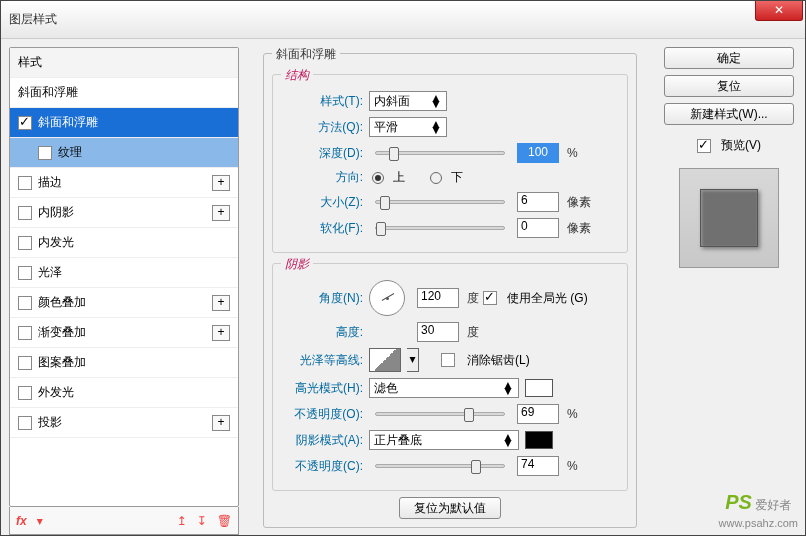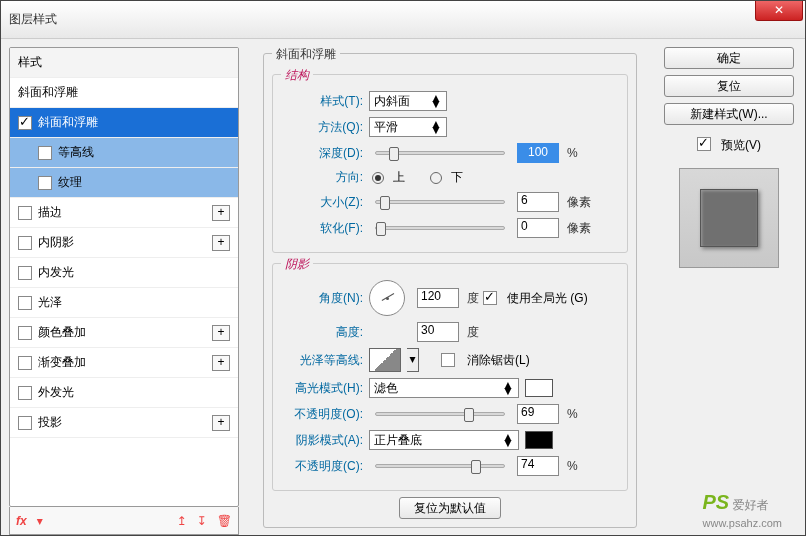--- a/index.html
+++ b/index.html
@@ -45,25 +45,25 @@
 .angle-dial::after { content: ""; position: absolute; width: 14px; height: 1px; background: #555; top: 12px; left: 10px; transform: rotate(-30deg); transform-origin: right; }
 .angle-dial::before { content: ""; position: absolute; width: 3px; height: 3px; background: #555; border-radius: 50%; top: 16px; left: 16px; }
 .contour-swatch { width: 32px; height: 24px; border: 1px solid #666; background: linear-gradient(135deg, #fff 50%, #888 50%); cursor: pointer; }
 .contour-dd { width: 12px; height: 24px; border: 1px solid #666; border-left: none; background: #eee; text-align: center; line-height: 20px; cursor: pointer; }
 .color-swatch { width: 28px; height: 18px; border: 1px solid #555; cursor: pointer; }
 .btn { border: 1px solid #888; background: linear-gradient(#fdfdfd, #e8e8e8); padding: 2px 14px; border-radius: 3px; cursor: pointer; min-width: 90px; text-align: center; height: 22px; line-height: 16px; }
 .bottom-btns { display: flex; justify-content: center; gap: 14px; margin-top: 6px; }
 
 .right-col { width: 136px; display: flex; flex-direction: column; gap: 6px; align-items: center; }
 .right-col .btn { width: 130px; }
-.preview-check { display: flex; align-items: flex-start; gap: 4px; margin-top: 6px; }
+.preview-check { display: flex; align-items: center; gap: 4px; margin-top: 6px; }
 .preview-box { width: 100px; height: 100px; border: 1px solid #999; background: linear-gradient(#d8d8d8, #c8c8c8); display: flex; align-items: center; justify-content: center; margin-top: 8px; }
 .preview-inner { width: 58px; height: 58px; background: #707070; border: 1px solid #555; box-shadow: inset 1px 1px 3px rgba(255,255,255,.3), 2px 2px 4px rgba(0,0,0,.4); }
 
-.watermark { position: absolute; right: 24px; bottom: 6px; font-size: 14px; color: #888; font-family: Arial; }
+.watermark { position: absolute; right: 8px; bottom: 6px; font-size: 14px; color: #888; font-family: Arial; text-align: center; }
 .watermark b { color: #7ab51d; font-size: 20px; font-style: italic; font-weight: bold; }
 .left-row { display: flex; align-items: center; }
 </style>
 </head>
 <body>
 
 <div class="window">
   <div class="titlebar">
     <span class="titlebar-text">图层样式</span>
     <div class="close-btn">✕</div>
@@ -80,26 +80,20 @@
         </div>
         <div class="style-item sel">
           <div class="left-row">
               <span class="chk checked"></span>
               <span>斜面和浮雕</span>
             </div>
         </div>
         <div class="style-item sub sub-sel">
           <div class="left-row">
               <span class="chk"></span>
-              <span>等高线</span>
-            </div>
-        </div>
-        <div class="style-item sub sub-sel">
-          <div class="left-row">
-              <span class="chk"></span>
               <span>纹理</span>
             </div>
         </div>
         <div class="style-item">
           <div class="left-row">
               <span class="chk"></span>
               <span>描边</span>
             </div>
           <span class="plus-btn">+</span>
         </div>
@@ -128,20 +122,26 @@
               <span>颜色叠加</span>
             </div>
           <span class="plus-btn">+</span>
         </div>
         <div class="style-item">
           <div class="left-row">
               <span class="chk"></span>
               <span>渐变叠加</span>
             </div>
           <span class="plus-btn">+</span>
+        </div>
+        <div class="style-item">
+          <div class="left-row">
+              <span class="chk"></span>
+              <span>图案叠加</span>
+            </div>
         </div>
         <div class="style-item">
           <div class="left-row">
               <span class="chk"></span>
               <span>外发光</span>
             </div>
         </div>
         <div class="style-item">
           <div class="left-row">
               <span class="chk"></span>

